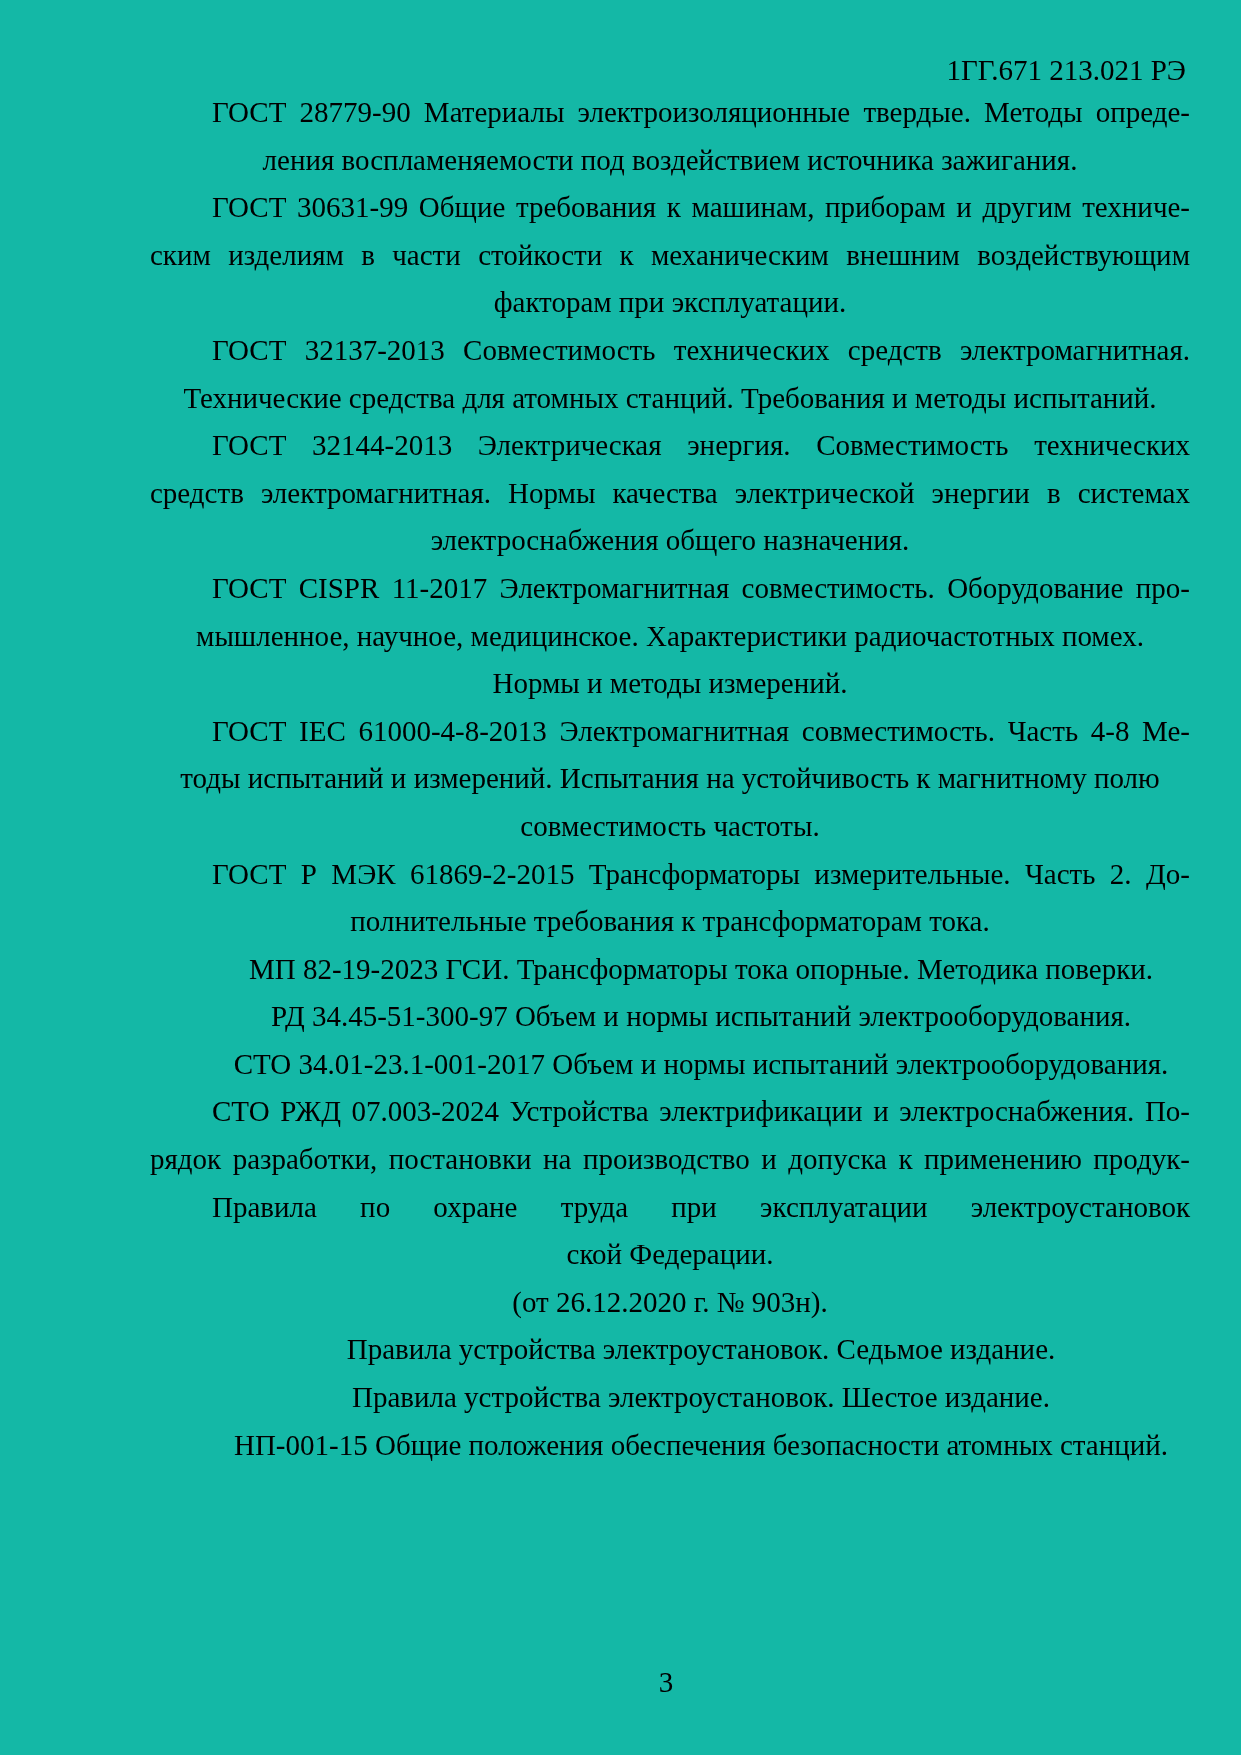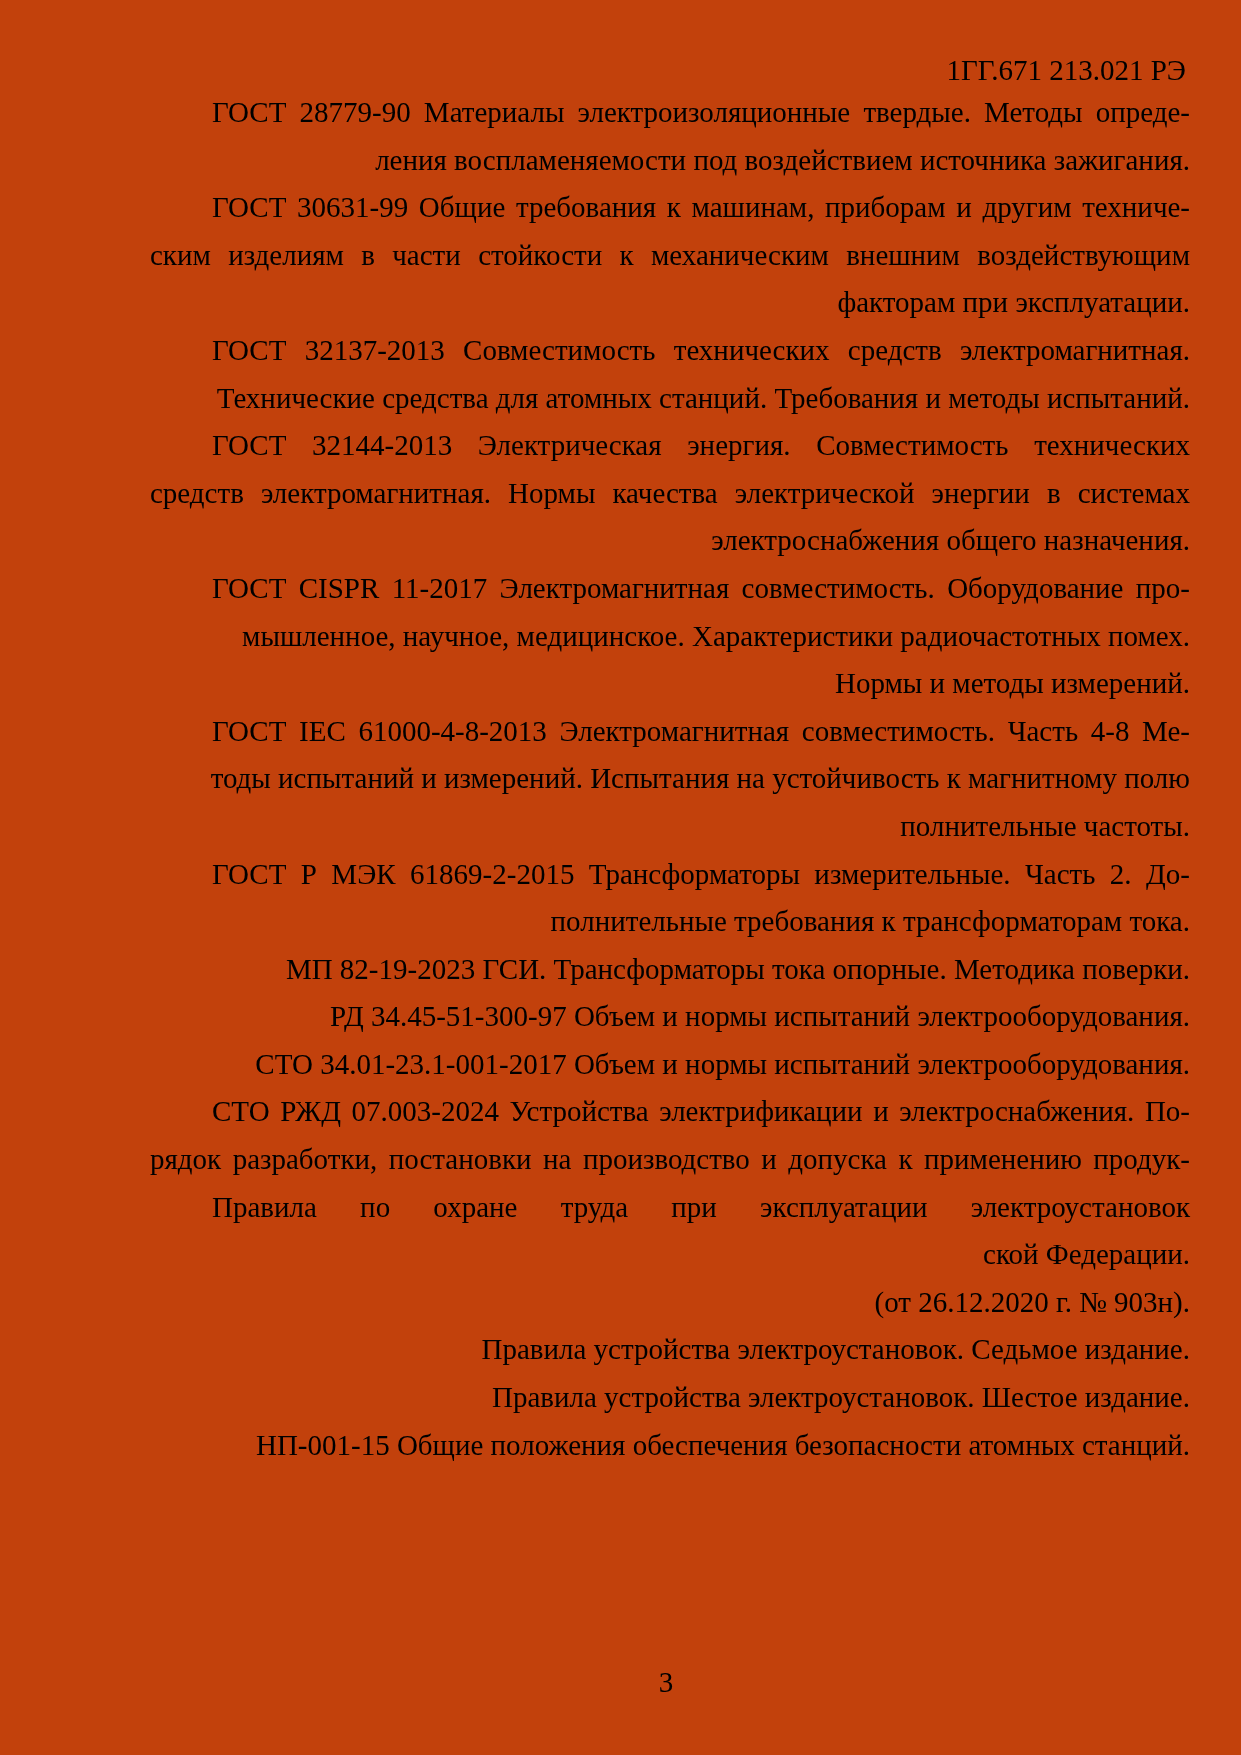--- a/index.html
+++ b/index.html
@@ -4,21 +4,21 @@
 <style>
   html, body {
     margin: 0;
     padding: 0;
     background: #ffffff;
   }
   .page {
     position: relative;
     width: 1241px;
     height: 1755px;
-    background: #c2410c;
+    background: #14b8a6;
     color: #000000;
     font-family: "Liberation Serif", "DejaVu Serif", serif;
     overflow: hidden;
   }
   .doc-code {
     position: absolute;
     top: 47px;
     right: 55px;
     font-size: 29px;
     line-height: 47.6px;
@@ -27,21 +27,21 @@
   .body-text {
     position: absolute;
     top: 89px;
     left: 150px;
     width: 1040px;
     font-size: 29px;
     line-height: 47.6px;
   }
   .line {
     height: 47.6px;
-    text-align: right;
+    text-align: center;
     overflow: visible;
   }
   .line.indent {
     padding-left: 62px;
   }
   .line.justify {
     text-align: justify;
     text-align-last: justify;
   }
   .page-number {
@@ -69,21 +69,21 @@
       <div class="line indent justify">ГОСТ 32137-2013 Совместимость технических средств электромагнитная.</div>
       <div class="line">Технические средства для атомных станций. Требования и методы испытаний.</div>
       <div class="line indent justify">ГОСТ 32144-2013 Электрическая энергия. Совместимость технических</div>
       <div class="line justify">средств электромагнитная. Нормы качества электрической энергии в системах</div>
       <div class="line">электроснабжения общего назначения.</div>
       <div class="line indent justify">ГОСТ CISPR 11-2017 Электромагнитная совместимость. Оборудование про-</div>
       <div class="line">мышленное, научное, медицинское. Характеристики радиочастотных помех.</div>
       <div class="line">Нормы и методы измерений.</div>
       <div class="line indent justify">ГОСТ IEC 61000-4-8-2013 Электромагнитная совместимость. Часть 4-8 Ме-</div>
       <div class="line">тоды испытаний и измерений. Испытания на устойчивость к магнитному полю</div>
-      <div class="line">полнительные частоты.</div>
+      <div class="line">совместимость частоты.</div>
       <div class="line indent justify">ГОСТ Р МЭК 61869-2-2015 Трансформаторы измерительные. Часть 2. До-</div>
       <div class="line">полнительные требования к трансформаторам тока.</div>
       <div class="line indent">МП 82-19-2023 ГСИ. Трансформаторы тока опорные. Методика поверки.</div>
       <div class="line indent">РД 34.45-51-300-97 Объем и нормы испытаний электрооборудования.</div>
       <div class="line indent">СТО 34.01-23.1-001-2017 Объем и нормы испытаний электрооборудования.</div>
       <div class="line indent justify">СТО РЖД 07.003-2024 Устройства электрификации и электроснабжения. По-</div>
       <div class="line justify">рядок разработки, постановки на производство и допуска к применению продук-</div>
       <div class="line indent justify">Правила по охране труда при эксплуатации электроустановок</div>
       <div class="line">ской Федерации.</div>
       <div class="line">(от 26.12.2020 г. № 903н).</div>

